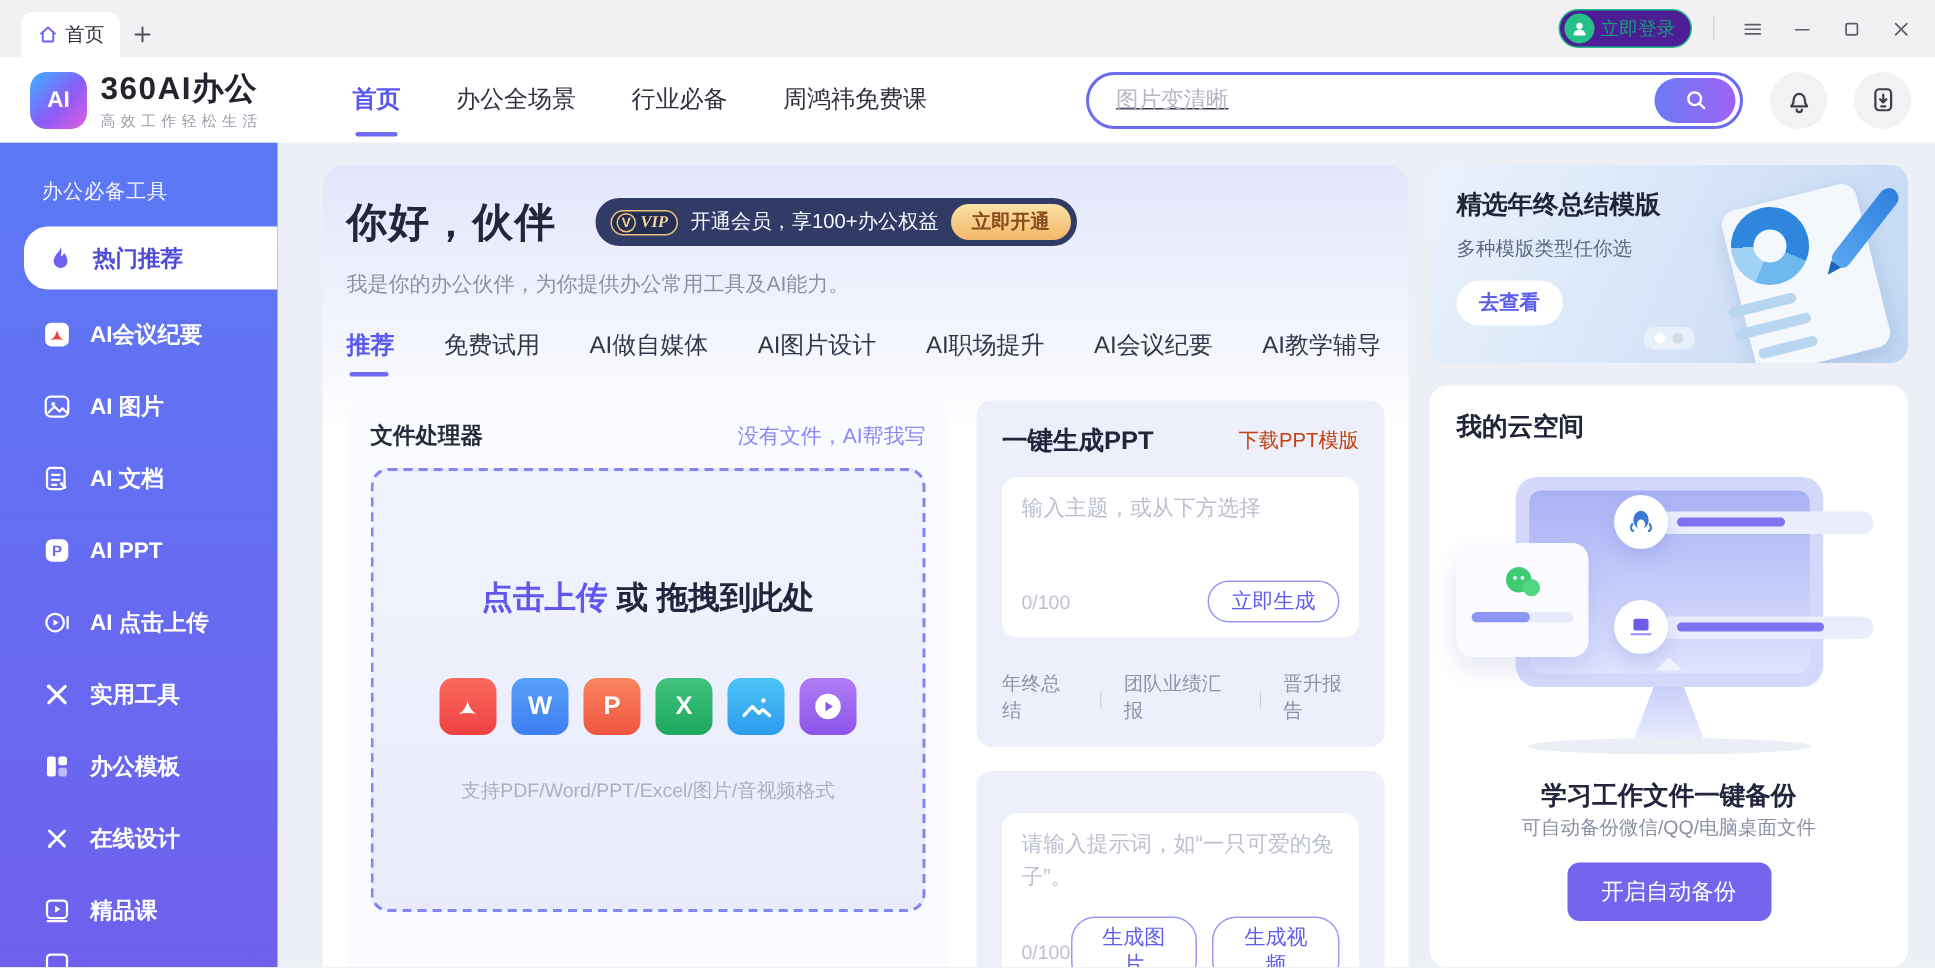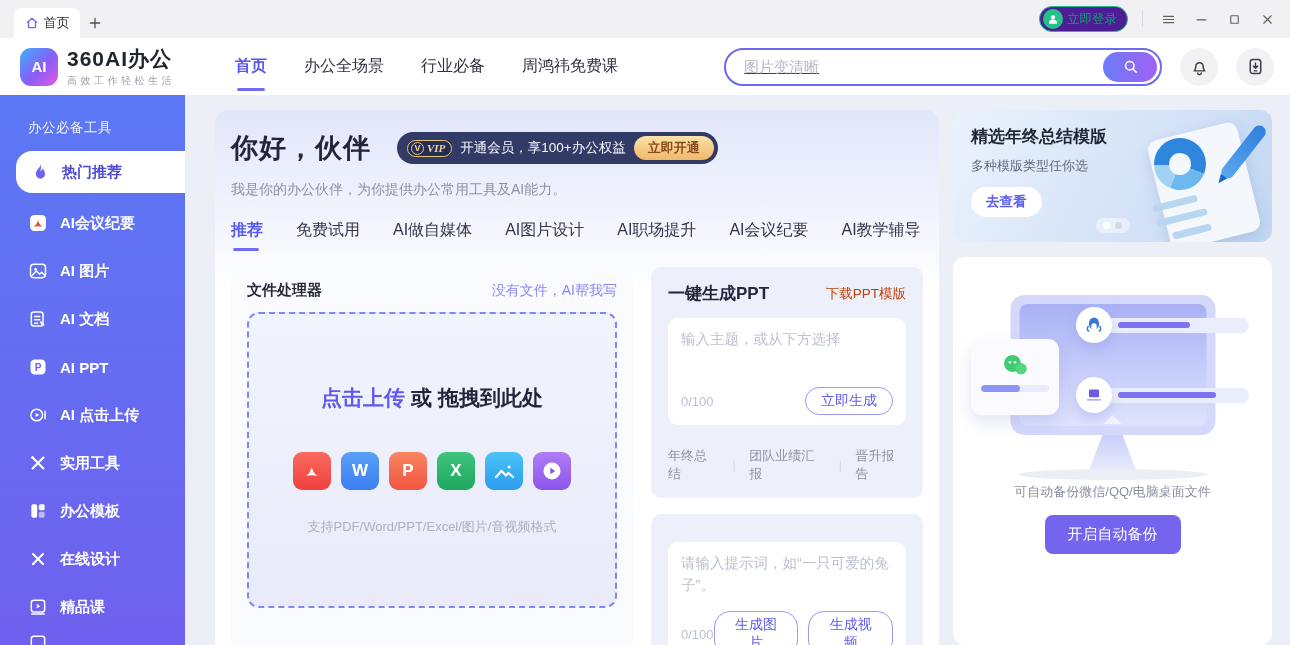--- a/index.html
+++ b/index.html
@@ -477,20 +477,21 @@
             <div class="promo-line" style="right:46px; top:104px; width:40px;"></div>
             <div class="promo-pen"></div>
           </div>
           <div class="promo-dots">
             <span class="dot on"></span>
             <span class="dot off"></span>
           </div>
         </div>
 
         <div class="cloud-card">
+          <div class="card-title-lg">我的云空间</div>
           <div class="cloud-art">
             <div class="monitor">
               <div class="monitor-screen">
                   <div class="monitor-notch"></div>
                 </div>
             </div>
             <div class="stand"></div>
             <div class="stand-shadow"></div>
             <div class="chip-row chip-row1">
               <div class="chip-circle">
@@ -520,20 +521,21 @@
                 <svg viewBox="0 0 24 24">
                     <circle cx="10" cy="10" r="6.8" fill="#3ecb71"></circle>
                     <circle cx="16.8" cy="14.2" r="4.6" fill="#52d67f"></circle>
                     <circle cx="8" cy="9" r="1" fill="#fff"></circle>
                     <circle cx="12" cy="9" r="1" fill="#fff"></circle>
                   </svg>
               </div>
               <div class="mini-bar"></div>
             </div>
           </div>
+          <div class="cloud-headline">学习工作文件一键备份</div>
           <div class="cloud-sub">可自动备份微信/QQ/电脑桌面文件</div>
           <button class="cloud-btn">开启自动备份</button>
         </div>
       </div>
 
     </div>
   </div>
 </div>
 
 </body></html>

